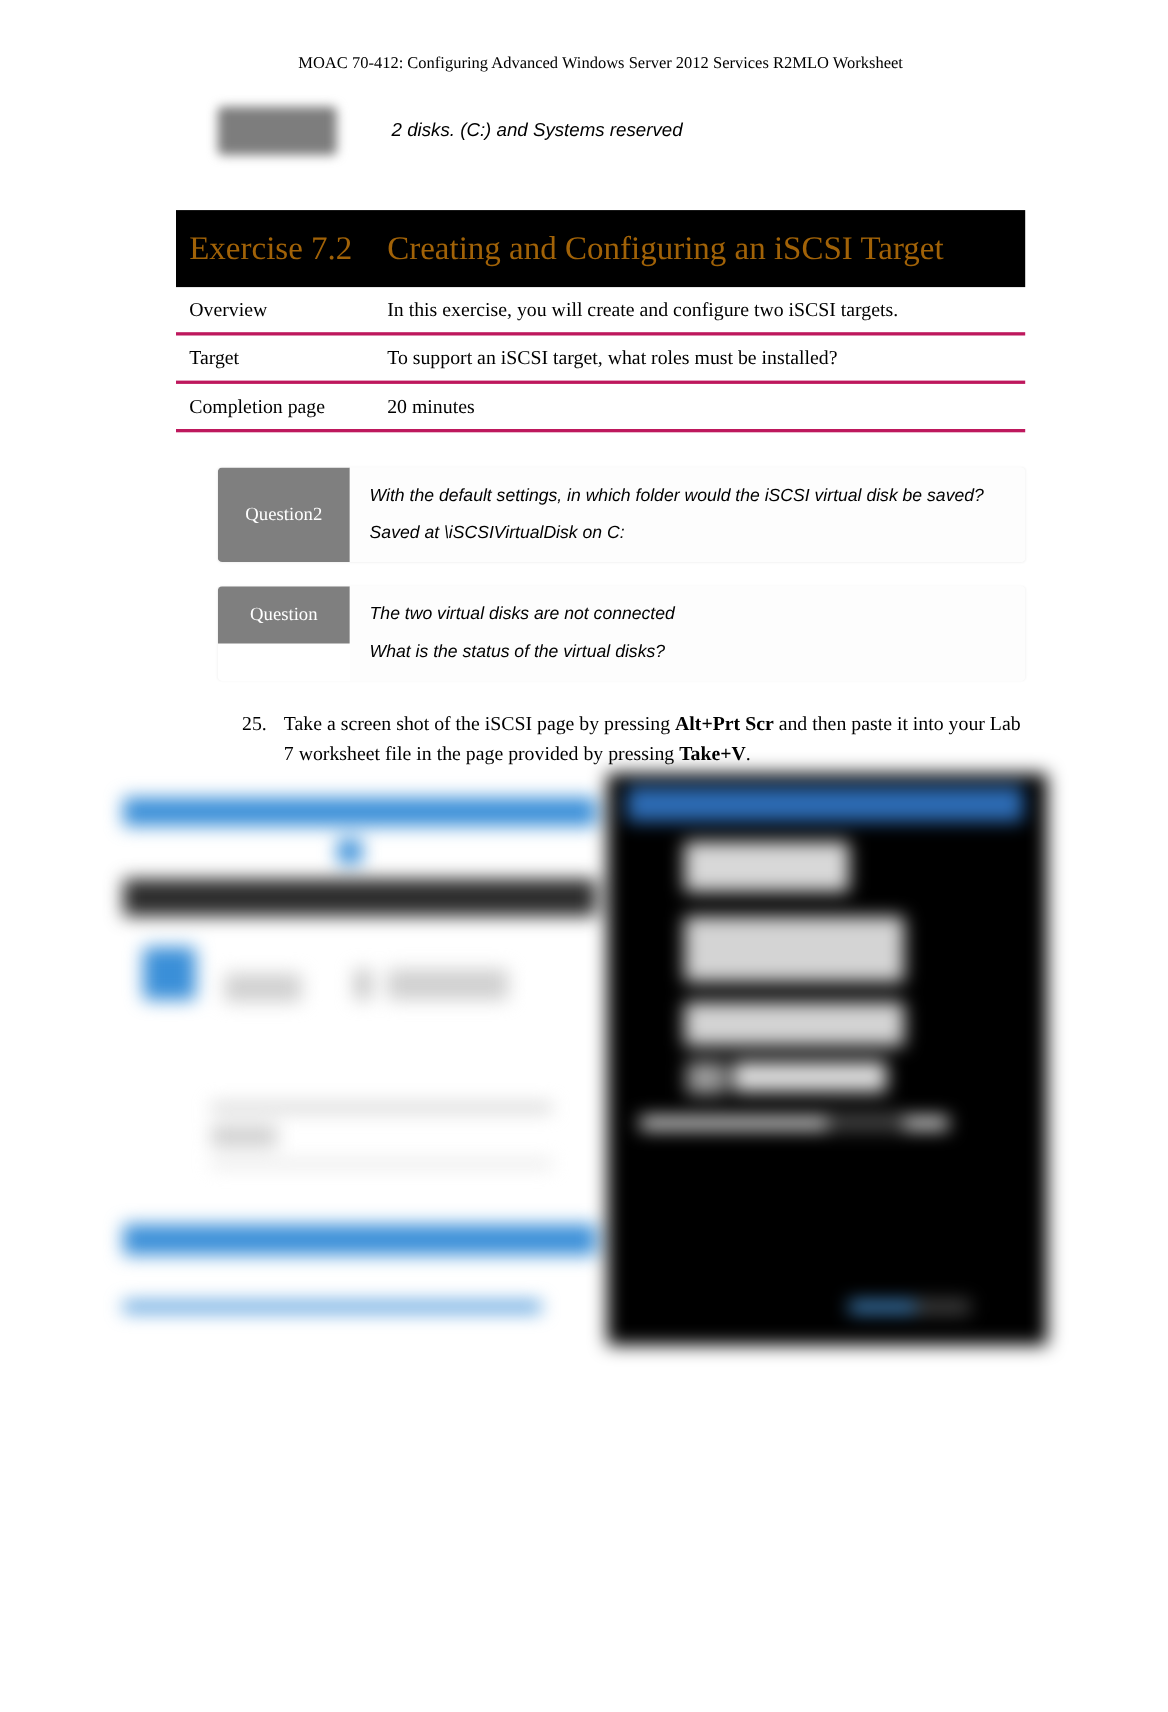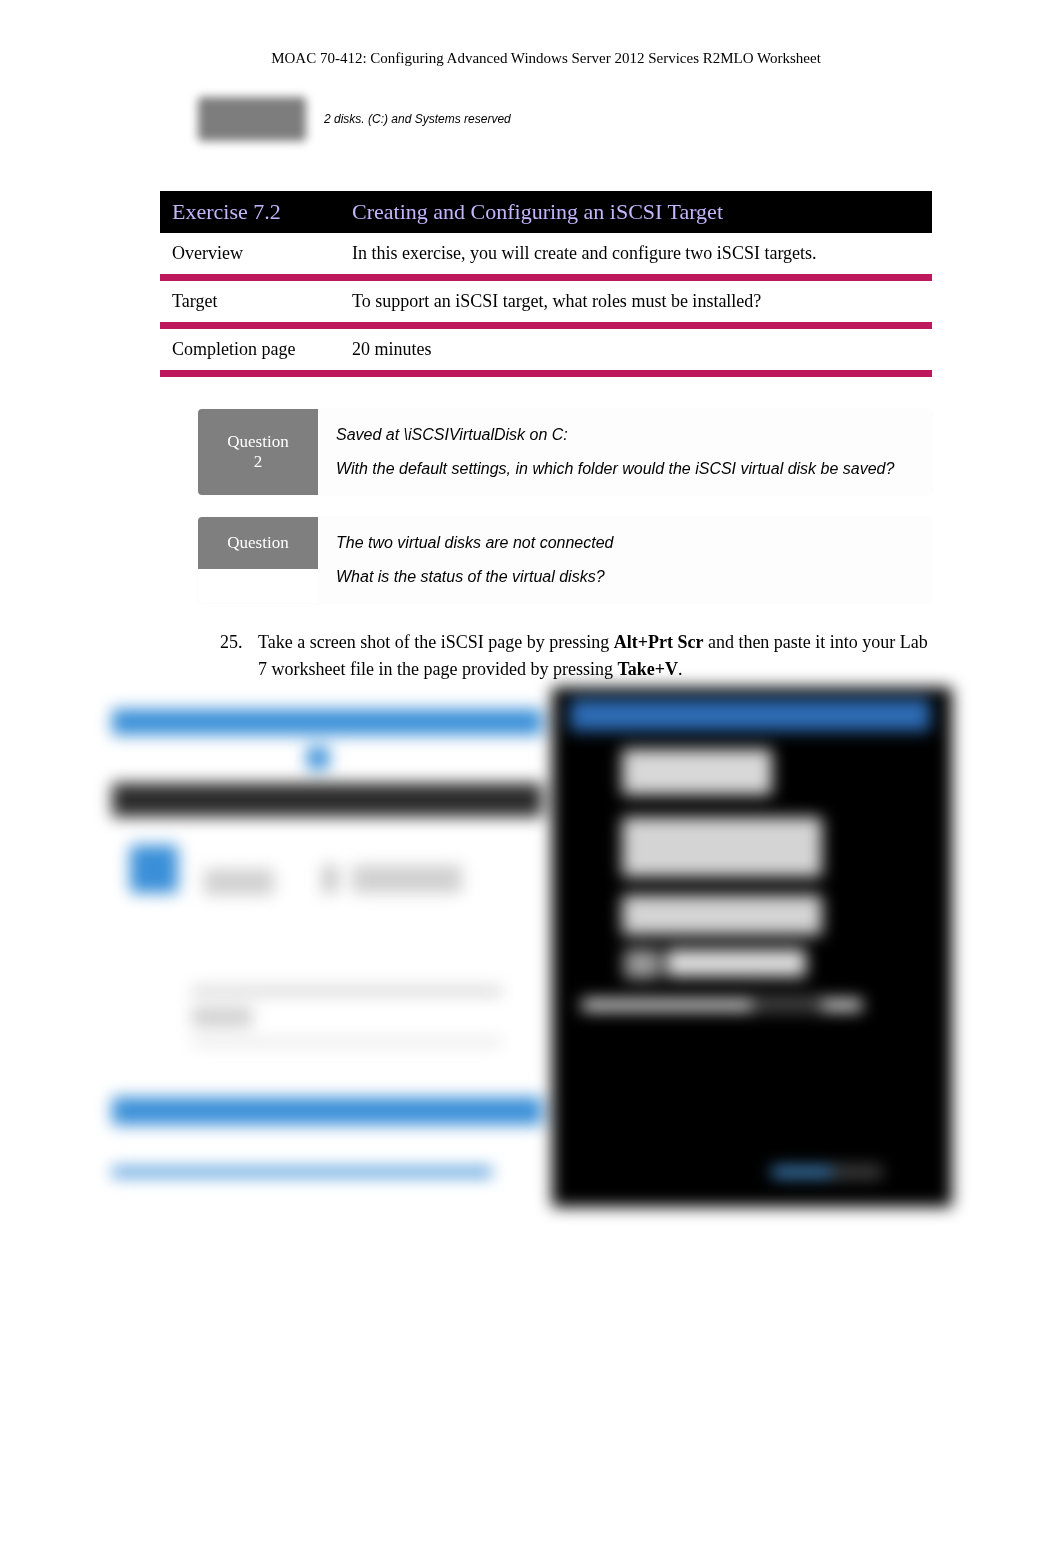--- a/index.html
+++ b/index.html
@@ -28,56 +28,57 @@
     width: 108px;
     height: 44px;
     background: #7d7d7d;
     border-radius: 4px;
     filter: blur(5px);
     margin-right: 18px;
   }
   .answer-text {
     font-family: Arial, Helvetica, sans-serif;
     font-style: italic;
-    font-size: 12px;
+    font-size: 17px;
+    margin-left: 32px;
   }
   .exercise-table {
     width: 100%;
     border-collapse: collapse;
     margin-bottom: 32px;
   }
   .exercise-header td {
     background: #000000;
-    color: #c4b5fd;
-    padding: 8px 12px;
-    font-size: 22px;
+    color: #a16207;
+    padding: 18px 12px;
+    font-size: 30px;
   }
   .exercise-header td:first-child { width: 180px; }
   .exercise-row td {
     font-size: 18px;
     padding: 10px 12px;
     vertical-align: top;
-    border-bottom: 7px solid #be185d;
+    border-bottom: 3px solid #be185d;
   }
   .exercise-row td:first-child { width: 180px; }
   .question-block {
     display: flex;
     margin-left: 38px;
     margin-bottom: 22px;
     border-radius: 4px;
     overflow: hidden;
     box-shadow: 0 0 2px rgba(0,0,0,0.05);
   }
   .question-label {
     background: #7f7f7f;
     color: #ffffff;
     font-size: 17px;
     width: 120px;
     display: flex;
-    flex-direction: column;
+    flex-direction: row;
     align-items: center;
     justify-content: center;
     padding: 10px 0;
   }
   .question-label.short { height: 52px; }
   .question-body {
     flex: 1;
     padding: 14px 18px;
     font-family: Arial, Helvetica, sans-serif;
     font-style: italic;
@@ -204,22 +205,22 @@
   </tr>
 </tbody>
   </table>
 
 <div class="question-block">
   <div class="question-label">
     <span>Question</span>
     <span>2</span>
   </div>
   <div class="question-body">
+    <p>With the default settings, in which folder would the iSCSI virtual disk be saved?</p>
     <p>Saved at \iSCSIVirtualDisk on C:</p>
-    <p>With the default settings, in which folder would the iSCSI virtual disk be saved?</p>
   </div>
 </div>
 
 <div class="question-block">
   <div class="question-label short">
     <span>Question</span>
   </div>
   <div class="question-body">
     <p>The two virtual disks are not connected</p>
     <p>What is the status of the virtual disks?</p>

